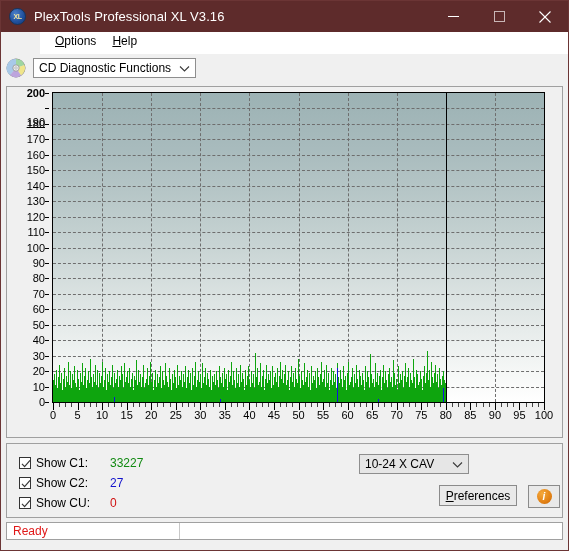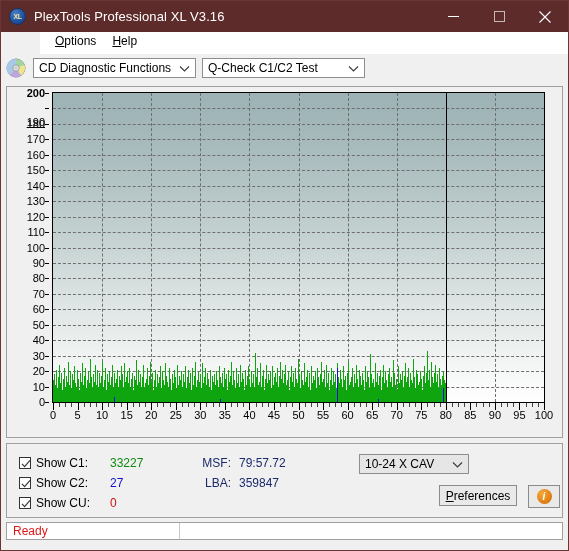--- a/index.html
+++ b/index.html
@@ -275,28 +275,20 @@
         <path d="M10 1 A9 9 0 0 1 18.5 7 L10 10 Z" fill="#9fd6a0"></path>
         <path d="M18.5 7 A9 9 0 0 1 15 17.5 L10 10 Z" fill="#f0e58a"></path>
         <path d="M15 17.5 A9 9 0 0 1 4 17 L10 10 Z" fill="#bda5dd"></path>
         <path d="M4 17 A9 9 0 0 1 10 1 L10 10 Z" fill="#a8c9e8"></path>
         <circle cx="10" cy="10" r="3.2" fill="#ececec" stroke="#909090" stroke-width="0.8"></circle>
         <circle cx="10" cy="10" r="1.2" fill="#ffffff" stroke="#909090" stroke-width="0.6"></circle>
       </svg>
     </div>
     <div class="combo combo-func">
       <span>CD Diagnostic Functions</span>
-      <span class="chev">
-        <svg width="11" height="7" viewBox="0 0 11 7">
-            <polyline points="1,1.5 5.5,6 10,1.5" fill="none" stroke="#3a3a3a" stroke-width="1.1"></polyline>
-          </svg>
-      </span>
-    </div>
-    <div class="combo combo-test">
-      <span>Q-Check C1/C2 Test</span>
       <span class="chev">
         <svg width="11" height="7" viewBox="0 0 11 7">
             <polyline points="1,1.5 5.5,6 10,1.5" fill="none" stroke="#3a3a3a" stroke-width="1.1"></polyline>
           </svg>
       </span>
     </div>
   </div>
 
   <div class="chart-panel">
     <div class="chart-inner">
@@ -912,30 +904,20 @@
           <div class="chkbox">
             <svg width="10" height="10" viewBox="0 0 10 10">
               <polyline points="1,4.8 3.6,7.6 9,1.4" fill="none" stroke="#3a3a3a" stroke-width="1.2"></polyline>
             </svg>
           </div>
           <span class="chklabel">Show CU:</span>
           <span class="chkval" style="color: rgb(208, 16, 16);">0</span>
         </div>
       </div>
 
-    <div class="msfblk">
-      <div class="msfrow">
-        <span class="lbl">MSF:</span>
-        <span>79:57.72</span>
-      </div>
-      <div class="msfrow">
-        <span class="lbl">LBA:</span>
-        <span>359847</span>
-      </div>
-    </div>
 
     <div class="combo-speed">
       <span>10-24 X CAV</span>
       <span class="chev">
         <svg width="11" height="7" viewBox="0 0 11 7">
             <polyline points="1,1.5 5.5,6 10,1.5" fill="none" stroke="#3a3a3a" stroke-width="1.1"></polyline>
           </svg>
       </span>
     </div>
 

